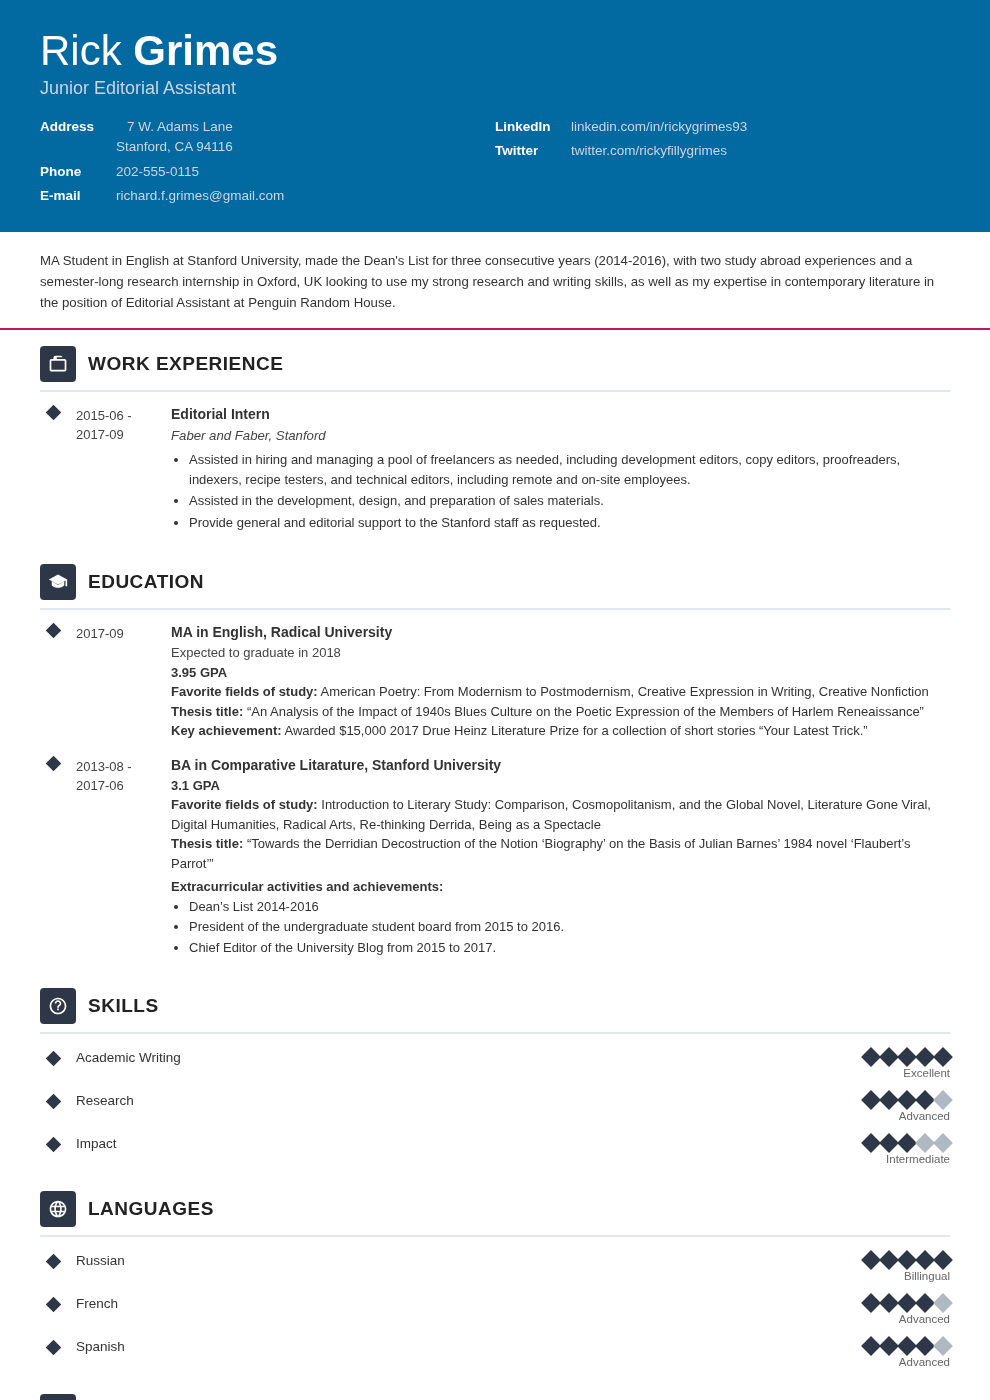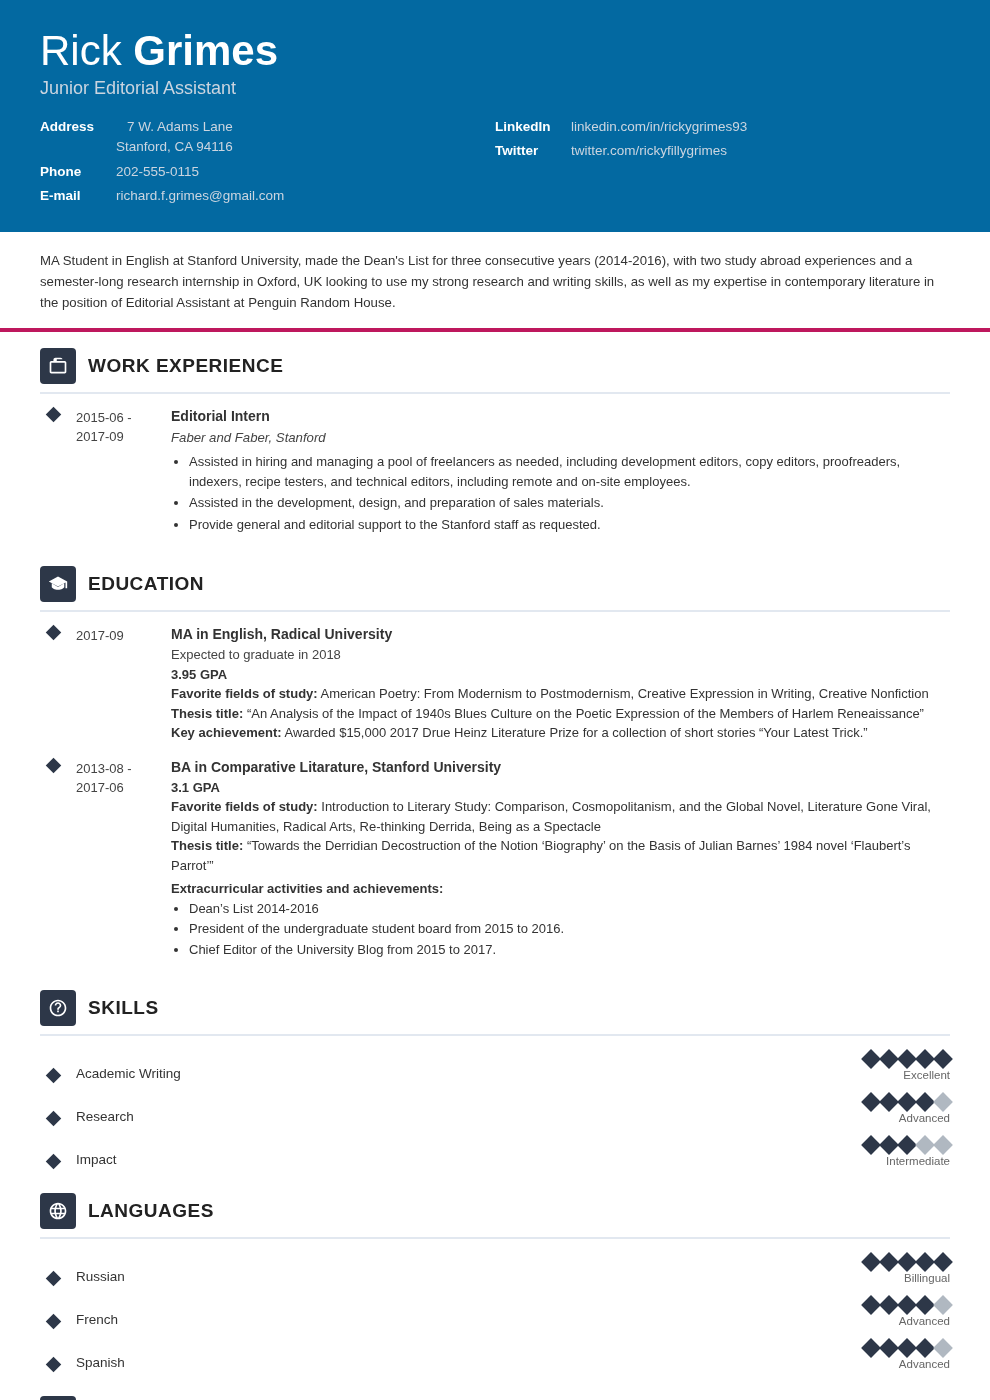--- a/index.html
+++ b/index.html
@@ -65,21 +65,21 @@
       color: #cbd5e0;
       text-align: right;
     }
 
     
     .summary {
       padding: 18px 40px 14px 40px;
       font-size: 13.2px;
       line-height: 1.6;
       color: #333;
-      border-bottom: 4px solid #be185d;
+      border-bottom: 2px solid #be185d;
     }
 
     
     .section {
       padding: 0 40px;
     }
     .section-header {
       display: flex;
       align-items: center;
       gap: 12px;
@@ -204,21 +204,21 @@
       padding-left: 18px;
     }
     .edu-extra-list li {
       font-size: 13px;
       margin-bottom: 1px;
     }
 
     
     .skill-entry {
       display: flex;
-      align-items: flex-end;
+      align-items: flex-start;
       padding: 4px 0 4px 8px;
       margin-bottom: 6px;
     }
     .skill-name {
       flex: 1;
       font-size: 13.5px;
       color: #333;
     }
     .skill-rating {
       display: flex;

